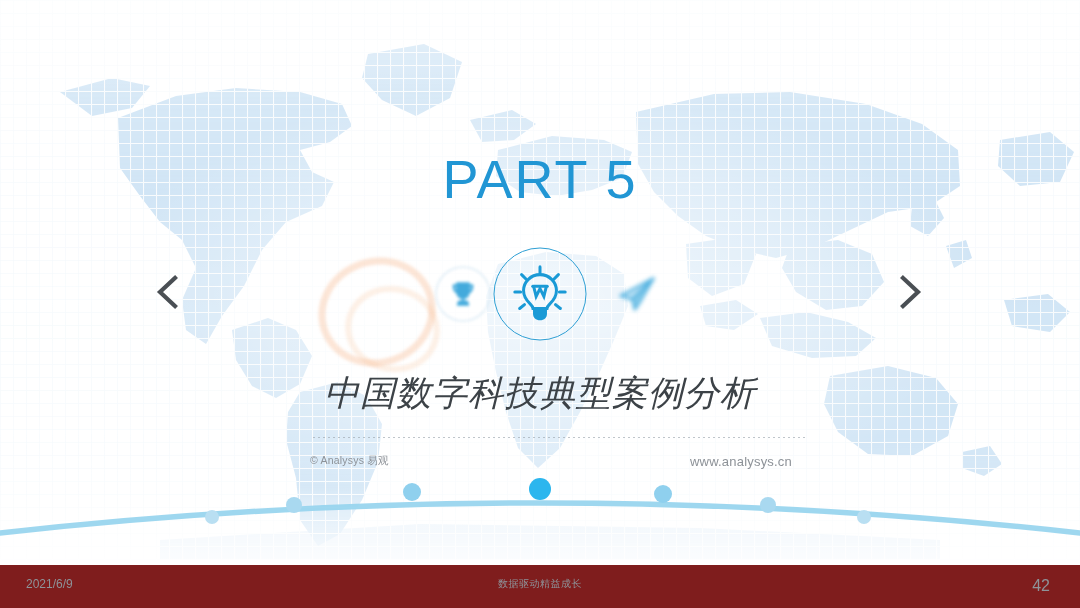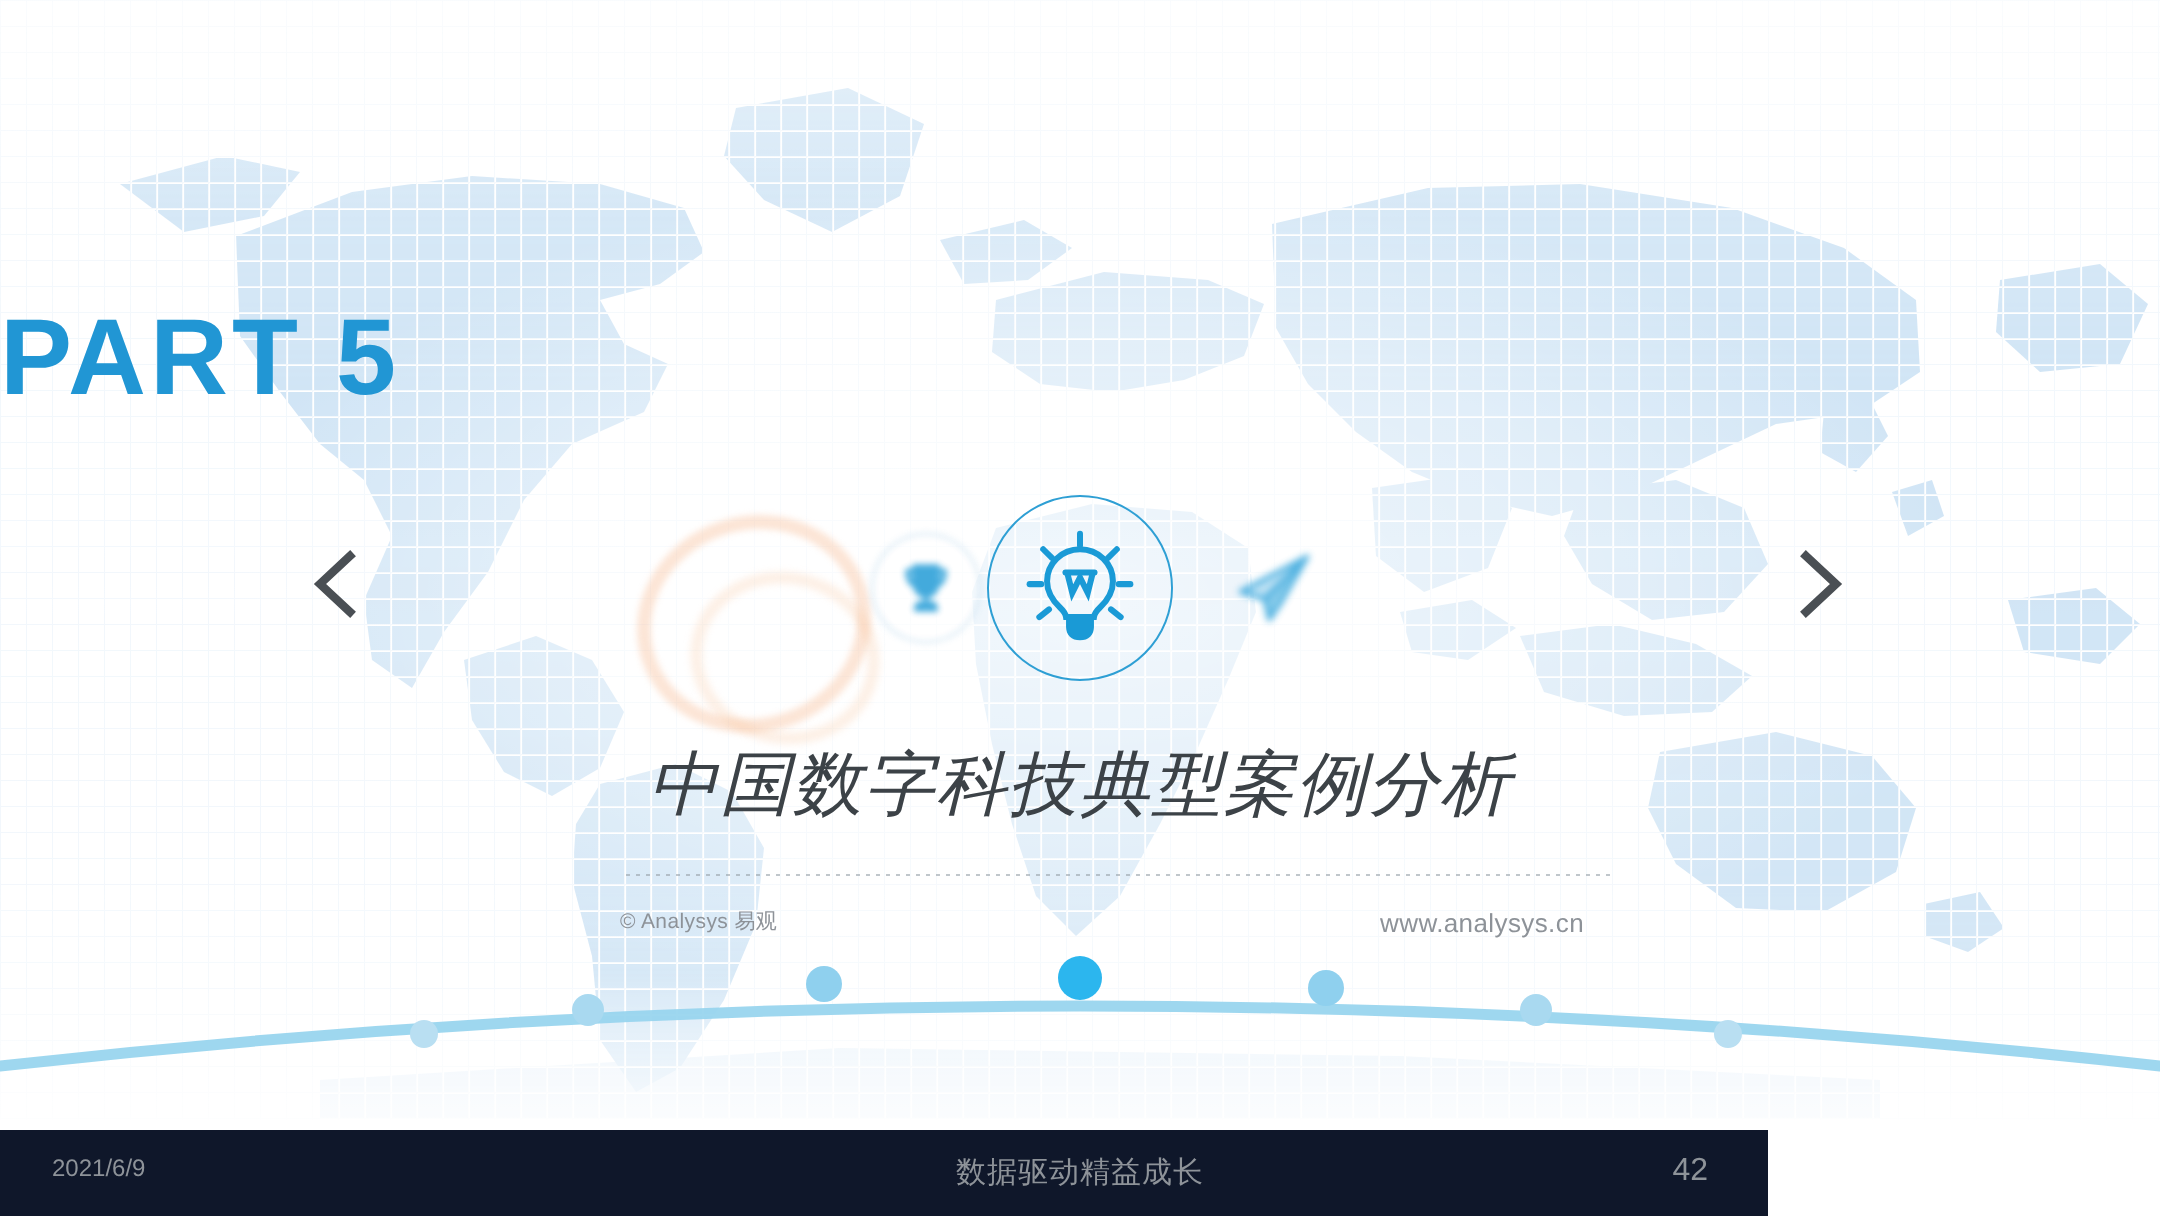--- a/index.html
+++ b/index.html
@@ -60,23 +60,23 @@
     letter-spacing:12px;
     line-height:1;
     filter:blur(.6px);
     pointer-events:none;
     user-select:none;
   }
 
   
   #part-title {
     position:absolute; left:0; top:152px; width:1080px;
-    text-align:left;
+    text-align:center;
     font-size:54px;
-    font-weight:700;
+    font-weight:400;
     letter-spacing:2px;
     color:#2196d4;
     line-height:1;
   }
 
   
   #icon-row {
     position:absolute; left:0; top:246px; width:1080px; height:100px;
   }
   .side-icon {
@@ -147,28 +147,28 @@
   #nav-next { left:886px; }
 
   
   #arc-layer {
     position:absolute; left:0; top:455px; width:1080px; height:105px;
     pointer-events:none;
   }
   .prog-dot { cursor:pointer; }
 
   
-  #footer { position:absolute; left:0; top:565px; width:884px; height:43px; background:#0f172a; }
+  #footer { position:absolute; left:0; top:565px; width:1080px; height:43px; background:#7f1d1d; }
   #footer-date {
     position:absolute; left:26px; top:12px;
     font-size:12px; color:#8e9399;
   }
   #footer-center {
     position:absolute; left:0; top:12px; width:1080px; text-align:center;
-    font-size:15px; color:#8e9399; letter-spacing:.5px;
+    font-size:10px; color:#8e9399; letter-spacing:.5px;
   }
   #footer-page {
     position:absolute; right:30px; top:12px;
     font-size:16px; color:#8e9399;
   }
 </style>
 </head>
 <body>
 
 <div id="slide">

